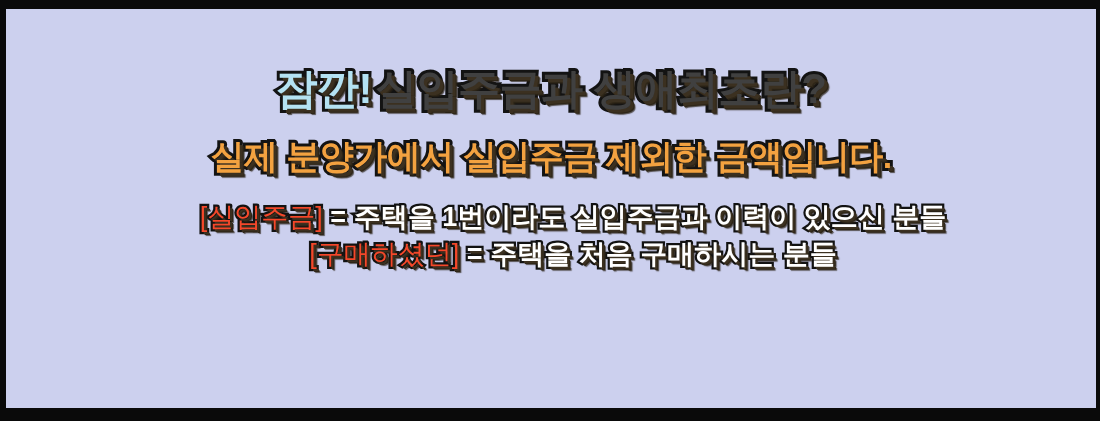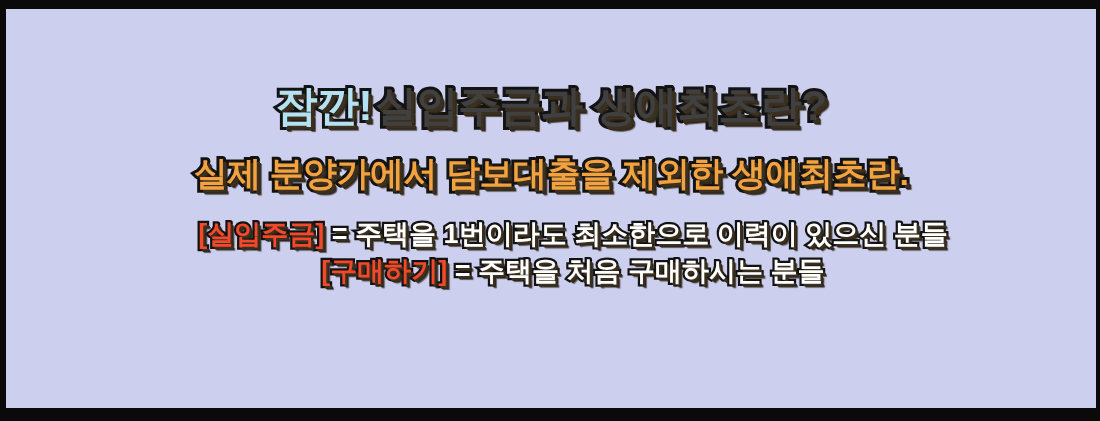--- a/index.html
+++ b/index.html
@@ -37,21 +37,21 @@
     -webkit-text-stroke: 5px #121212;
     paint-order: stroke fill;
     text-shadow:
        3px 3px 0 #3b3020,
        4px 4px 0 #2e2618,
        5px 5px 1px rgba(40,32,20,0.75);
   }
 
   
   #title-row {
-    margin-top: 76px;
+    margin-top: 59px;
     display: flex;
     align-items: baseline;
     gap: 3px;
   }
   .title-seg {
     font-size: 42px;
     -webkit-text-stroke: 6px #131313;
   }
   .title-pause { color: #b4e2f2; }
   .title-main  { color: #404040; }
@@ -78,21 +78,21 @@
     align-items: center;
     gap: 9px;
   }
   .def-line {
     font-size: 27px;
     white-space: nowrap;
     line-height: 1.05;
   }
   .def-line .term {
     color: #f4482a;
-    font-weight: 700;
+    font-weight: 400;
     -webkit-text-stroke: 4.5px #121212;
     paint-order: stroke fill;
     text-shadow: 2px 2px 0 #3b3020, 3px 3px 0 #2e2618, 4px 4px 1px rgba(40,32,20,0.7);
     padding-left: 44px;
   }
   .def-line .rest {
     color: #ffffff;
     font-weight: 900;
     -webkit-text-stroke: 4.5px #121212;
     paint-order: stroke fill;
@@ -104,26 +104,26 @@
 
 <div id="banner">
   <div id="inner">
 
     <div id="title-row">
       <span class="otext title-seg title-pause">잠깐!</span>
       <span class="otext title-seg title-main">실입주금과 생애최초란?</span>
     </div>
 
     <div id="body-lines">
-      <div class="otext body-line">실제 분양가에서 담보대출을 제외한 생애최초란.</div>
+      <div class="otext body-line">실제 분양가에서 실입주금 제외한 금액입니다.</div>
     </div>
 
     <div id="def-lines">
       <div class="def-line">
-        <span class="term">[실입주금]</span><span class="rest"> = 주택을 1번이라도 최소한으로 이력이 있으신 분들</span>
+        <span class="term">[실입주금]</span><span class="rest"> = 주택을 1번이라도 실입주금과 이력이 있으신 분들</span>
       </div>
       <div class="def-line">
-        <span class="term">[구매하기]</span><span class="rest"> = 주택을 처음 구매하시는 분들</span>
+        <span class="term">[구매하셨던]</span><span class="rest"> = 주택을 처음 구매하시는 분들</span>
       </div>
     </div>
 
   </div>
 </div>
 
 </body></html>

